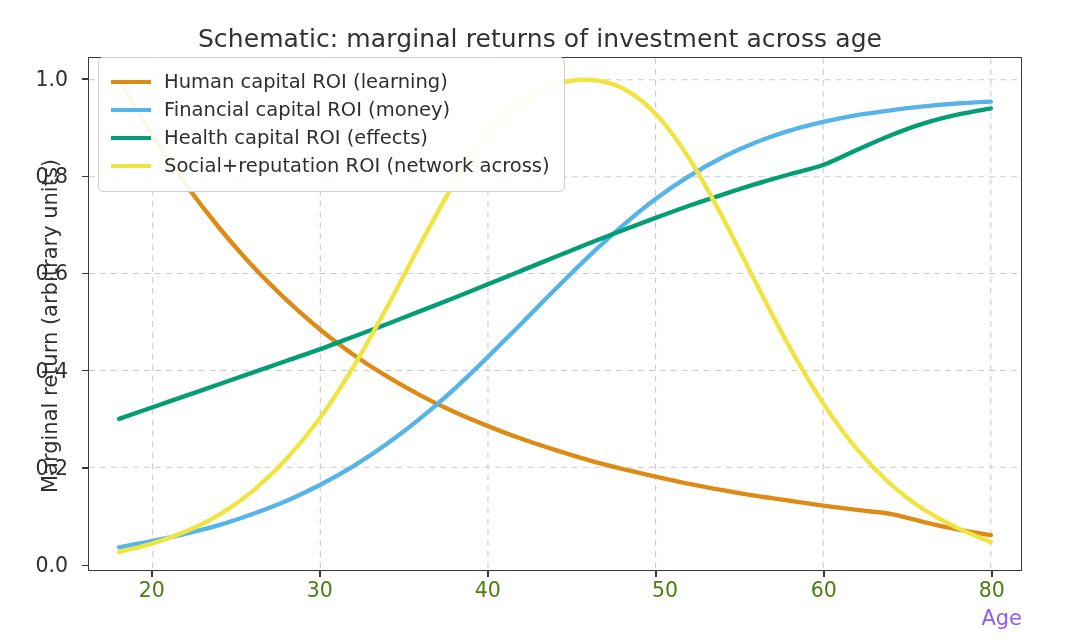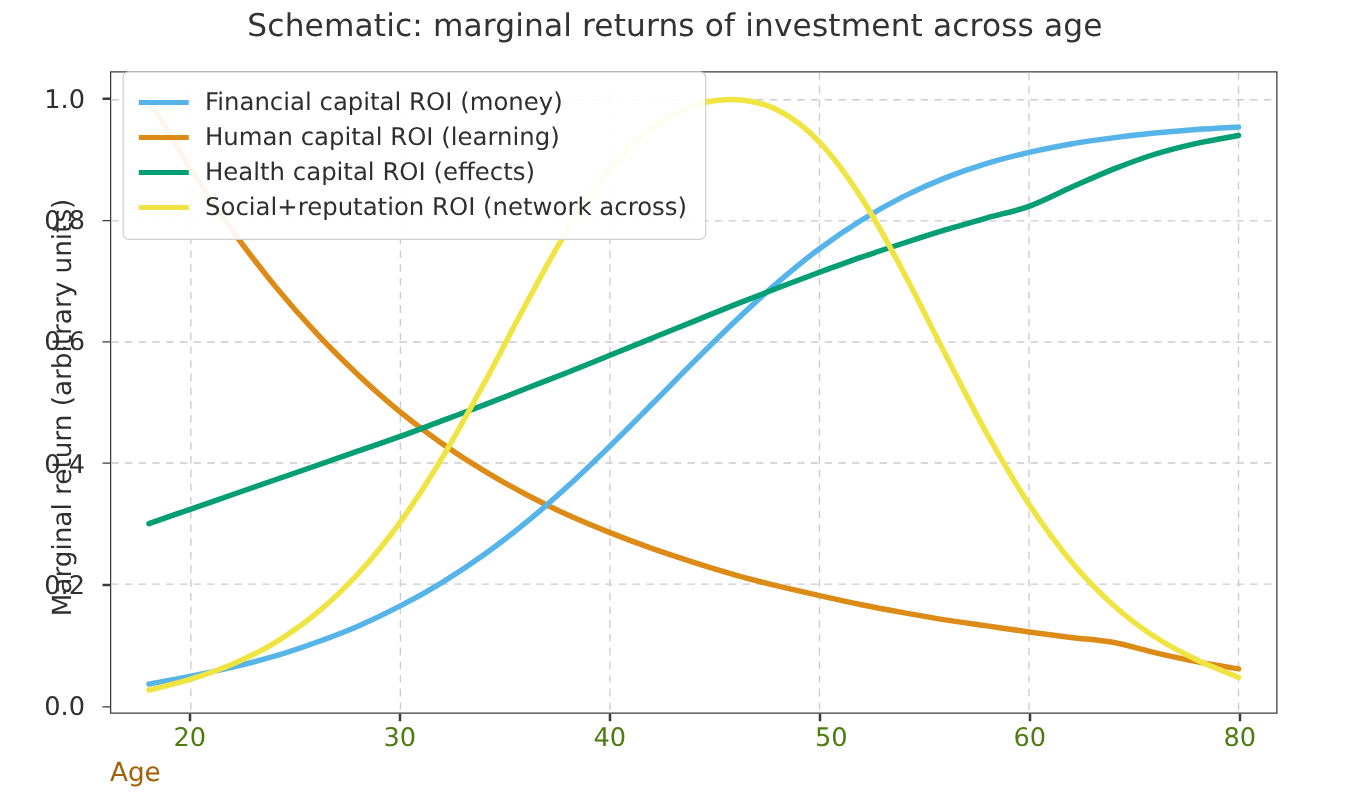--- a/index.html
+++ b/index.html
@@ -7,21 +7,21 @@
     width:1080px;height:643px;
     background:#ffffff;
     font-family:"DejaVu Sans","Liberation Sans",sans-serif;
     color:#2b2b2b;
     overflow:hidden;
   }
   #figure{position:relative;width:1080px;height:643px;}
 
   
   #chart-title{
-    position:absolute;left:0;top:6px;width:1080px;
+    position:absolute;left:0;top:24px;width:1080px;
     text-align:center;
     font-size:25px;font-weight:400;color:#333333;
     letter-spacing:.1px;
     white-space:nowrap;
   }
 
   
   #plot-area{
     position:absolute;
     left:88px;top:57px;
@@ -51,21 +51,21 @@
     left:82px;
   }
   .tickmark-x{
     position:absolute;height:6px;width:1.3px;background:#3a3a3a;
     top:571px;
   }
 
   
   #x-axis-title{
     position:absolute;left:88px;top:606px;width:934px;
-    text-align:left;font-size:21px;color:#a16207;
+    text-align:right;font-size:21px;color:#8b5cf6;
   }
   #y-axis-title{
     position:absolute;
     left:-210px;top:314px;
     width:520px;text-align:center;
     font-size:21px;color:#2f2f2f;
     transform:rotate(-90deg);
     transform-origin:center center;
     white-space:nowrap;
   }
@@ -151,26 +151,26 @@
         <path d="M 30.24 362.28 C 35.84 360.33, 52.64 354.50, 63.83 350.61 C 75.03 346.72, 86.23 342.83, 97.43 338.94 C 108.63 335.05, 119.83 331.16, 131.03 327.27 C 142.23 323.38, 153.43 319.49, 164.63 315.60 C 175.82 311.71, 187.02 307.82, 198.22 303.93 C 209.42 300.04, 220.62 296.31, 231.82 292.26 C 243.02 288.20, 254.22 283.83, 265.42 279.61 C 276.62 275.40, 287.82 271.26, 299.01 266.97 C 310.21 262.67, 321.41 258.22, 332.61 253.84 C 343.81 249.46, 355.01 245.17, 366.21 240.71 C 377.41 236.25, 388.61 231.63, 399.81 227.09 C 411.00 222.56, 422.20 218.02, 433.40 213.48 C 444.60 208.94, 455.80 204.40, 467.00 199.86 C 478.20 195.32, 489.40 190.70, 500.60 186.25 C 511.80 181.79, 523.00 177.41, 534.19 173.12 C 545.39 168.82, 556.59 164.61, 567.79 160.47 C 578.99 156.34, 590.19 152.21, 601.39 148.32 C 612.59 144.43, 623.79 140.78, 634.99 137.13 C 646.18 133.48, 657.38 129.84, 668.58 126.43 C 679.78 123.03, 690.98 119.87, 702.18 116.71 C 713.38 113.55, 724.58 111.52, 735.78 107.47 C 746.98 103.42, 758.18 97.34, 769.37 92.39 C 780.57 87.45, 791.77 82.26, 802.97 77.81 C 814.17 73.35, 825.37 69.13, 836.57 65.65 C 847.77 62.16, 858.97 59.41, 870.17 56.89 C 881.36 54.38, 898.16 51.63, 903.76 50.57" fill="none" stroke="#039E73" stroke-width="4.4" stroke-linecap="round" stroke-linejoin="round"></path>
         <path d="M 30.24 496.01 C 35.84 494.55, 52.64 490.74, 63.83 487.25 C 75.03 483.77, 86.23 479.96, 97.43 475.10 C 108.63 470.23, 119.83 464.89, 131.03 458.08 C 142.23 451.27, 153.43 443.57, 164.63 434.25 C 175.82 424.93, 187.02 414.39, 198.22 402.16 C 209.42 389.92, 220.62 376.30, 231.82 360.82 C 243.02 345.34, 254.22 327.84, 265.42 309.28 C 276.62 290.72, 287.82 270.05, 299.01 249.46 C 310.21 228.88, 321.41 206.43, 332.61 185.76 C 343.81 165.09, 355.01 143.53, 366.21 125.46 C 377.41 107.39, 388.61 90.77, 399.81 77.32 C 411.00 63.87, 422.20 53.17, 433.40 44.74 C 444.60 36.31, 455.80 30.55, 467.00 26.75 C 478.20 22.94, 489.40 21.32, 500.60 21.88 C 511.80 22.45, 523.00 24.48, 534.19 30.15 C 545.39 35.82, 556.59 44.17, 567.79 55.92 C 578.99 67.67, 590.19 83.32, 601.39 100.66 C 612.59 118.00, 623.79 139.08, 634.99 159.99 C 646.18 180.90, 657.38 204.40, 668.58 226.12 C 679.78 247.84, 690.98 270.21, 702.18 290.31 C 713.38 310.41, 724.58 329.70, 735.78 346.72 C 746.98 363.74, 758.18 378.98, 769.37 392.43 C 780.57 405.88, 791.77 417.31, 802.97 427.44 C 814.17 437.57, 825.37 445.84, 836.57 453.21 C 847.77 460.59, 858.97 466.26, 870.17 471.69 C 881.36 477.12, 898.16 483.45, 903.76 485.80" fill="none" stroke="#F0E442" stroke-width="4.4" stroke-linecap="round" stroke-linejoin="round"></path>
       </svg>
   </div>
 
   <div id="x-axis-title">Age</div>
   <div id="y-axis-title">Marginal return (arbitrary units)</div>
 
   <div id="legend">
       <div class="legend-row">
+        <span class="legend-swatch" style="border-top-color: rgb(221, 139, 23);"></span>
+        <span class="legend-label">Human capital ROI (learning)</span>
+      </div>
+      <div class="legend-row">
         <span class="legend-swatch" style="border-top-color: rgb(86, 180, 233);"></span>
         <span class="legend-label">Financial capital ROI (money)</span>
-      </div>
-      <div class="legend-row">
-        <span class="legend-swatch" style="border-top-color: rgb(221, 139, 23);"></span>
-        <span class="legend-label">Human capital ROI (learning)</span>
       </div>
       <div class="legend-row">
         <span class="legend-swatch" style="border-top-color: rgb(3, 158, 115);"></span>
         <span class="legend-label">Health capital ROI (effects)</span>
       </div>
       <div class="legend-row">
         <span class="legend-swatch" style="border-top-color: rgb(240, 228, 66);"></span>
         <span class="legend-label">Social+reputation ROI (network across)</span>
       </div>
     </div>

